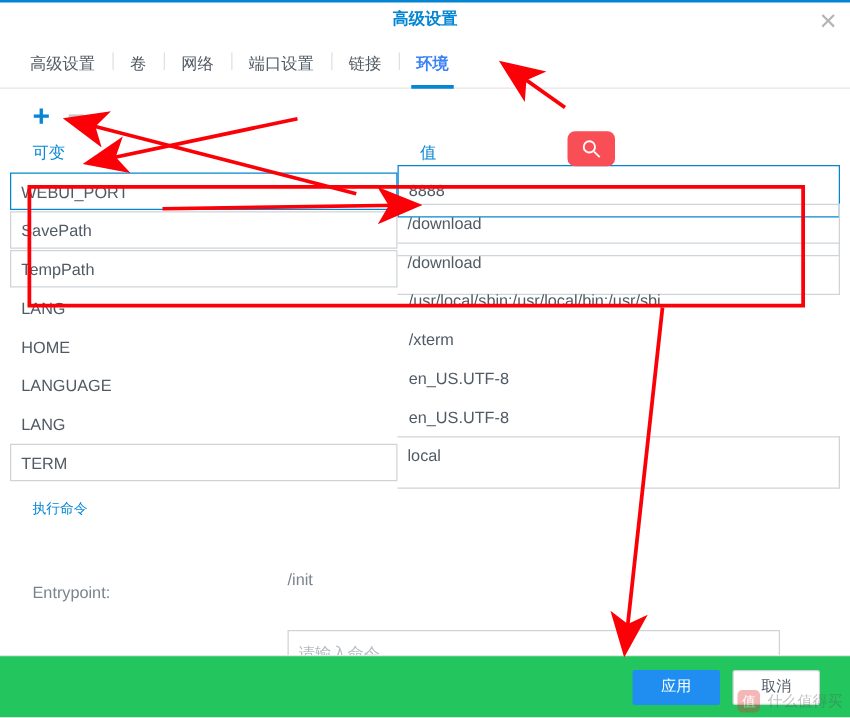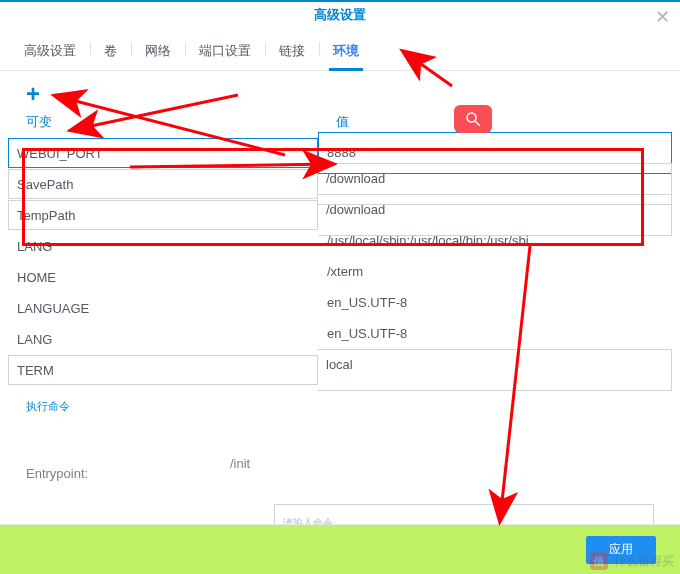--- a/index.html
+++ b/index.html
@@ -192,39 +192,38 @@
   .formrow .static {
     color: #7b838c;
     margin-top: 20px;
   }
   .formrow input {
     flex: 1;
     max-width: 394px;
     height: 36px;
     border: 1px solid #cfd4d8;
     padding: 0 8px;
-    font-size: 10px;
+    font-size: 13px;
     color: #505a64;
     outline: none;
-    margin-left: 44px;
   }
   .formrow input::placeholder { color: #b5bbc1; }
 
   
   .footer {
     position: absolute;
     left: 0; right: 0; bottom: 0;
     height: 50px;
     border-top: 1px solid #e6e6e6;
     display: flex;
     justify-content: flex-end;
     align-items: center;
     padding-right: 24px;
     gap: 10px;
-    background: #bef264;
+    background: #22c55e;
   }
   .btn {
     min-width: 70px;
     height: 28px;
     border: 1px solid #cfd4d8;
     background: #fff;
     color: #505a64;
     font-size: 12px;
     padding: 0 16px;
     cursor: pointer;
@@ -341,20 +340,21 @@
   <div class="label">Entrypoint:</div>
   <div class="static">/init</div>
 </div>
 <div class="formrow">
   <div class="label">命令:</div>
   <input type="text" placeholder="请输入命令。" style="">
 </div>
 
 <div class="footer">
   <button class="btn primary">应用</button>
+  <button class="btn">取消</button>
 </div>
 
 <div class="watermark">
   <div class="wm-icon">值</div>
   <span>什么值得买</span>
 </div>
 
 <div class="redbox" style="left:22px; top:148px; width:622px; height:98px;"></div>
 
 <svg class="arrows">

